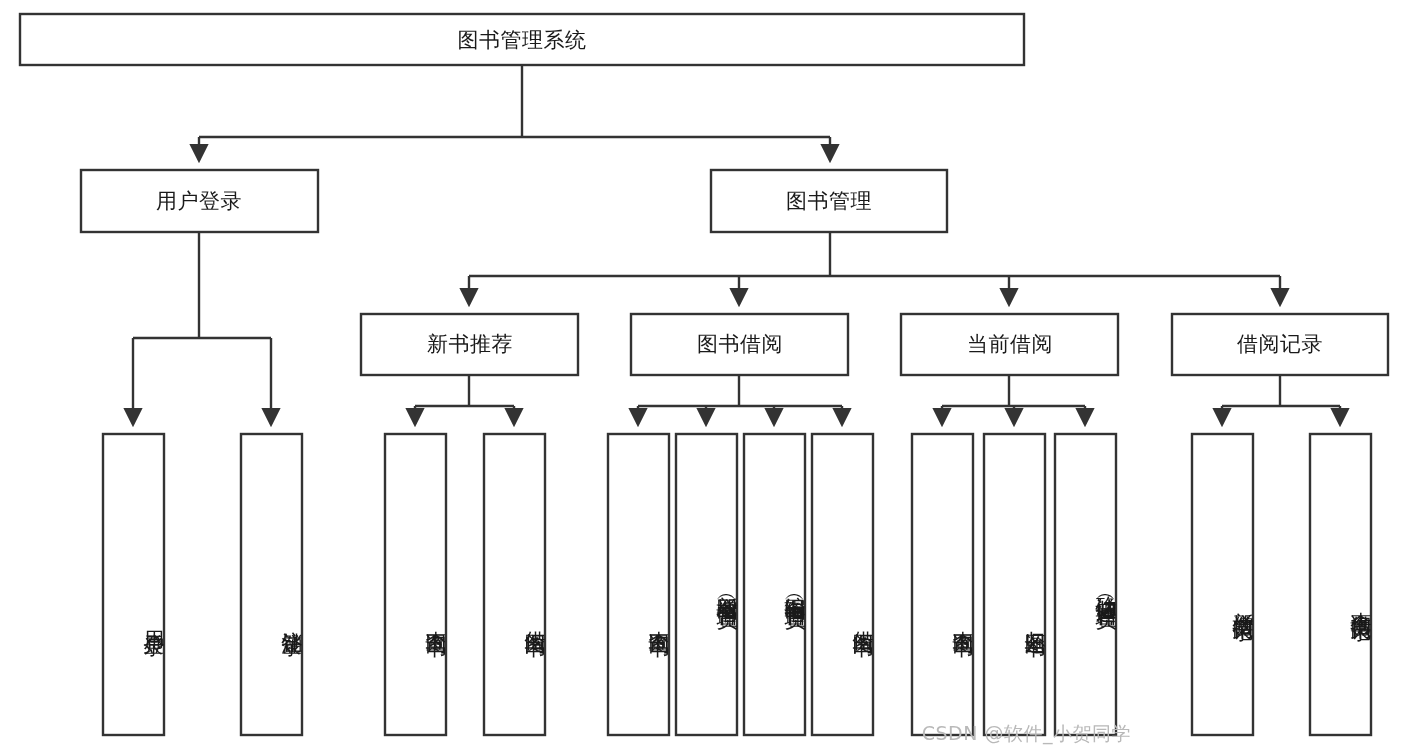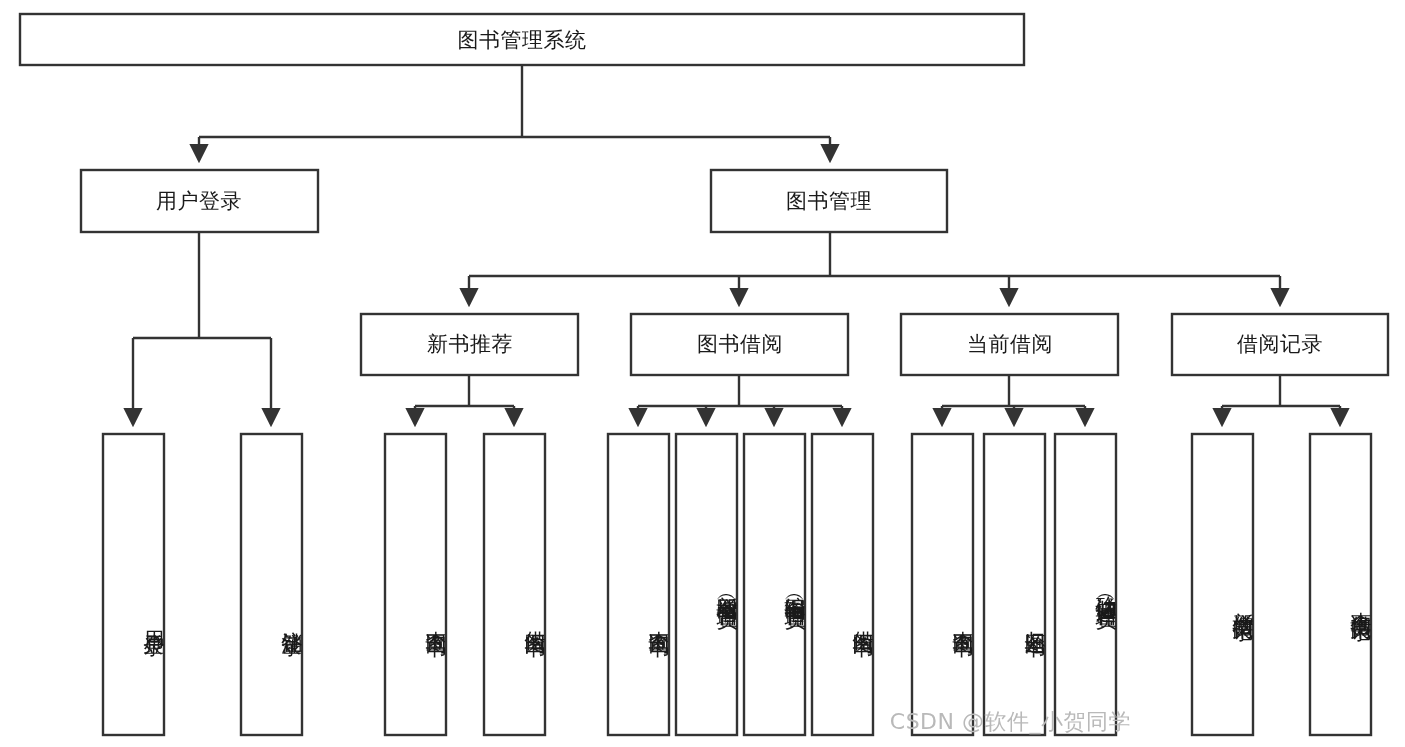--- a/index.html
+++ b/index.html
@@ -59,23 +59,23 @@
     line-height: 1;
     display: flex;
     align-items: flex-start;
     justify-content: center;
     white-space: nowrap;
     pointer-events: none;
   }
   .watermark {
     position: absolute;
     right: 8px;
-    bottom: 10px;
-    font-family: "DejaVu Sans", "Liberation Sans", sans-serif;
-    font-size: 22px;
+    bottom: 0;
+    font-family: "DejaVu Sans", "Liberation Sans", sans-serif;
+    font-size: 19px;
     color: #b9b9b9;
     letter-spacing: 0.5px;
     white-space: nowrap;
   }
 </style>
 </head>
 <body>
 
 <div id="diagram-root">
 

